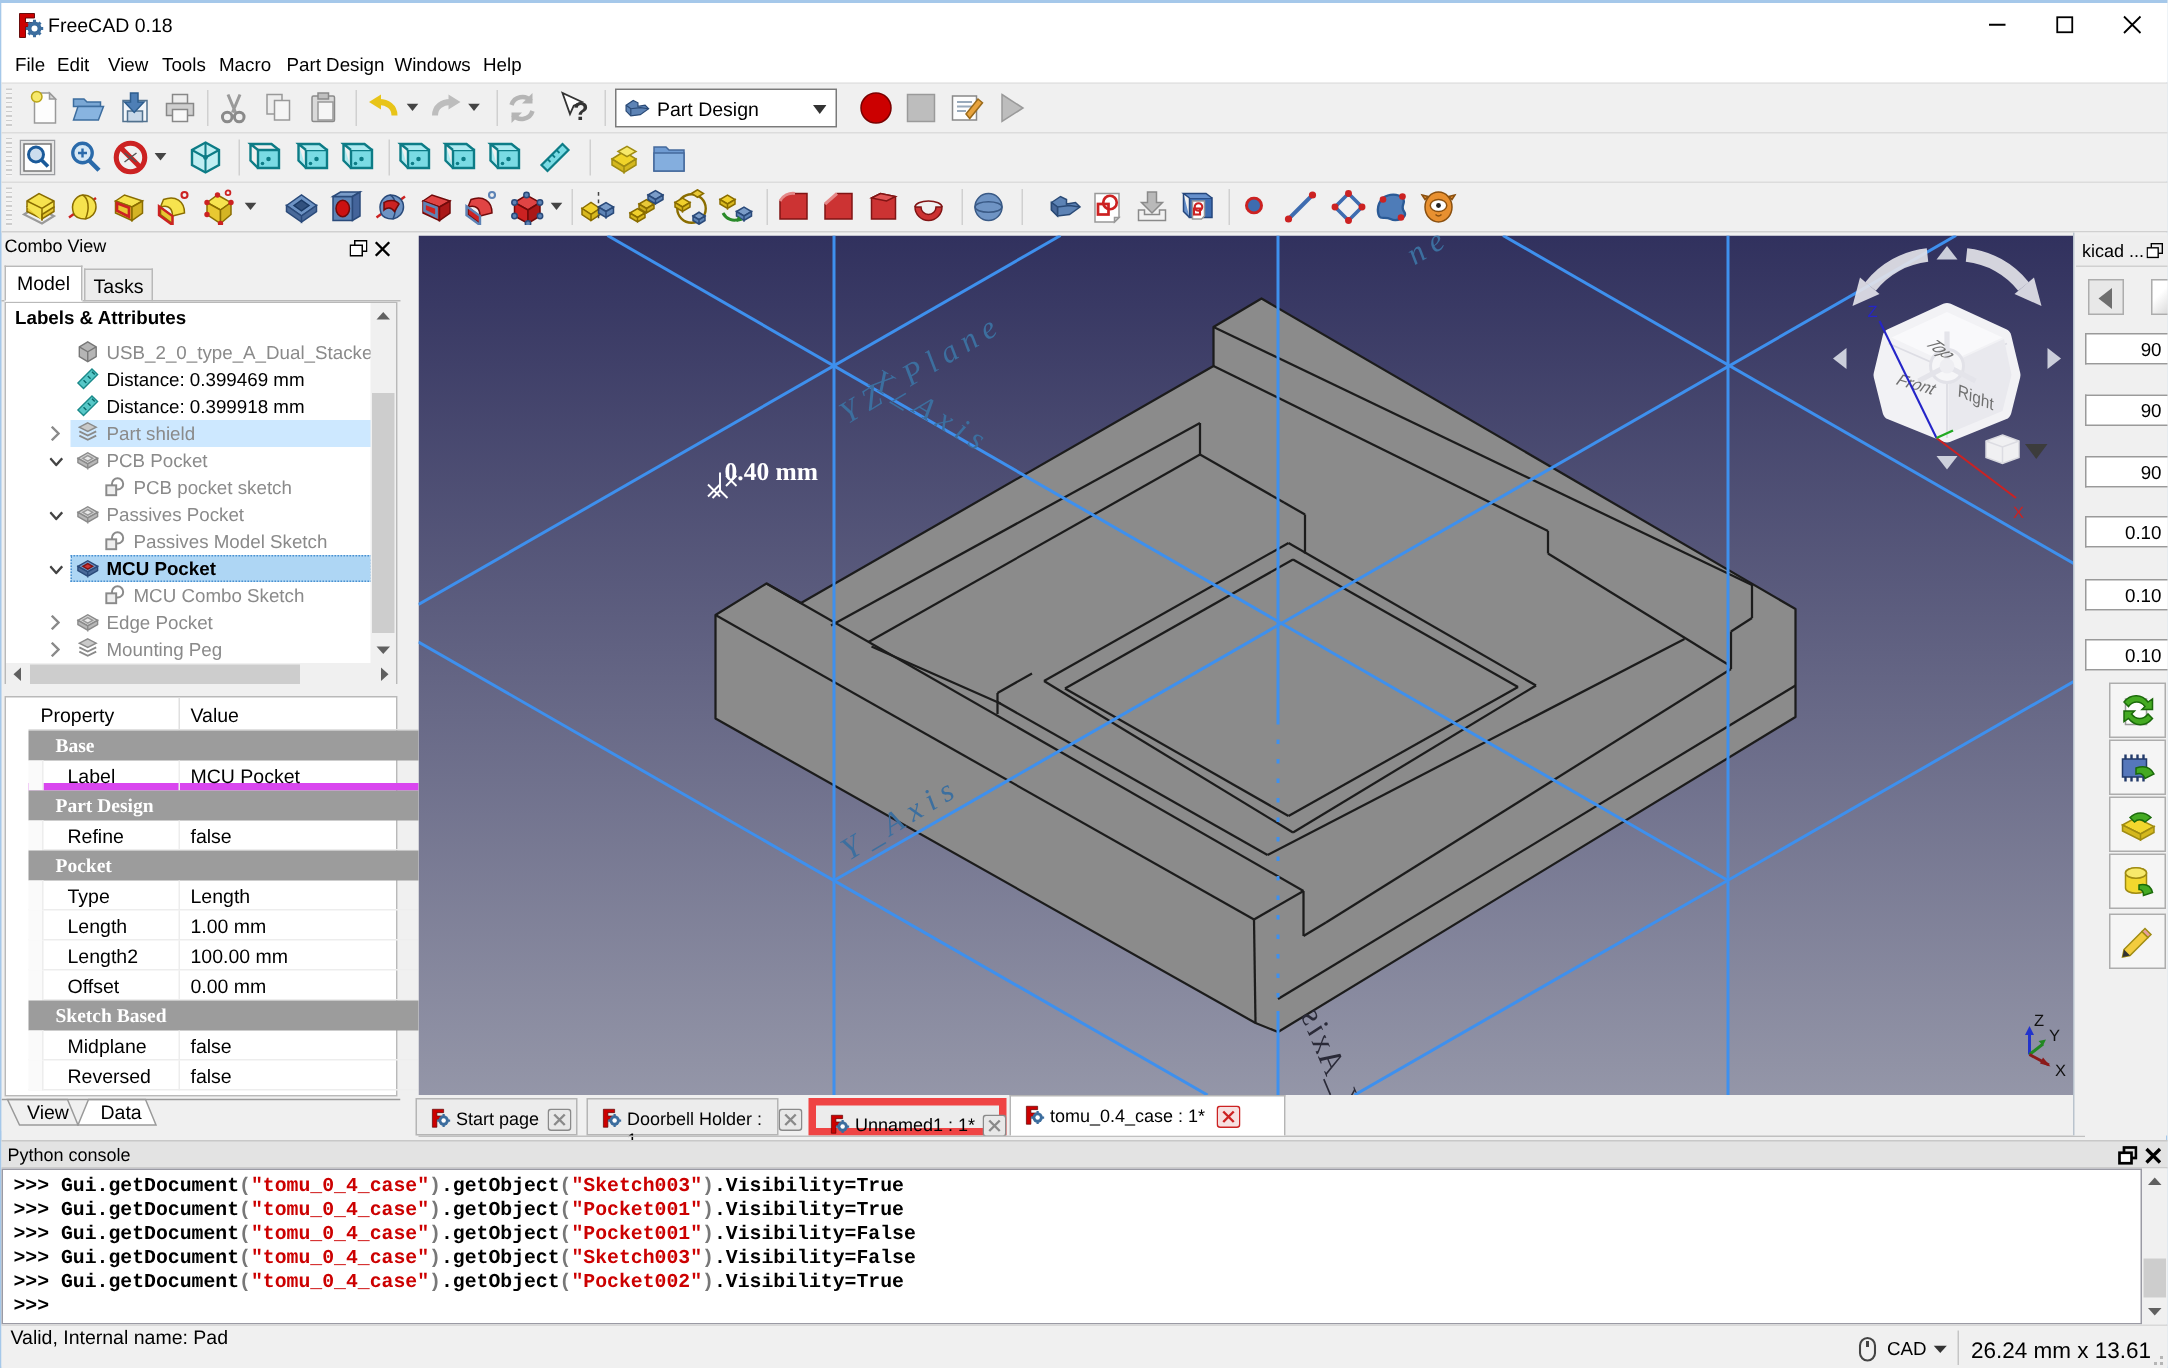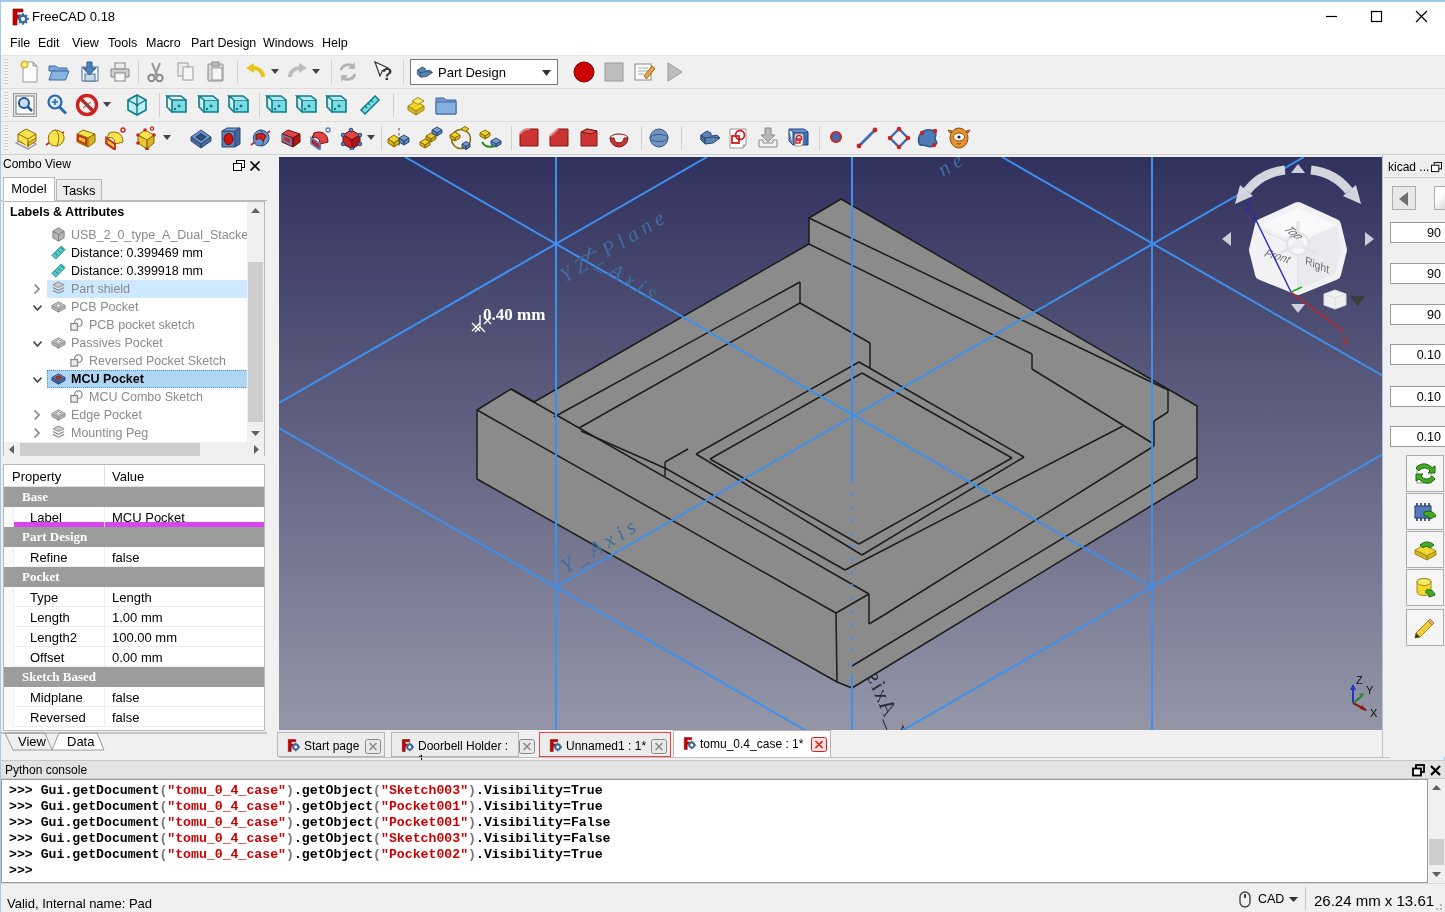--- a/index.html
+++ b/index.html
@@ -30,21 +30,21 @@
 .cvtab { position:absolute; top:2px; height:22px; font-size:13px; text-align:center;
   border:1px solid #b9b9b9; border-bottom:none; background:#ececec; padding-top:3px;}
 #tree { position:absolute; left:2px; top:44px; width:262px; height:255px; background:#ffffff;
   border:1px solid #b9b9b9; font-size:12.5px; }
 .trow { position:absolute; left:1px; height:18px; width:244px; white-space:nowrap; overflow:hidden; }
 .trow .lbl { position:absolute; top:2px; }
 .gray { color:#8a8a8a; }
 
 #ptable { position:absolute; left:2px; top:307px; width:262px; height:267px; background:#fff;
   border:1px solid #b9b9b9; font-size:13px; }
-.prow { position:absolute; left:0; width:260px; height:20px; }
+.prow { position:absolute; left:15px; width:260px; height:20px; }
 .pgroup { background:#9c9c9c; color:#fff; font-weight:bold; padding:2px 0 0 18px;font-family:Liberation Serif, serif; }
 .pname { position:absolute; left:26px; top:3px; color:#000; }
 .pval { position:absolute; left:108px; top:3px; color:#000; }
 
 #vdtabs { position:absolute; left:0px; top:575px; width:266px; height:22px; font-size:13px; }
 
 #viewport { position:absolute; left:278px; top:155px; width:1111px; height:573px; }
 
 #mditabs { position:absolute; left:278px; top:728px; width:1111px; height:30px; background:#f0f0f0; }
 .mtab { position:absolute; top:0px; height:26px; background:#ececec; border:1px solid #b5b5b5;
@@ -548,21 +548,21 @@
             <path d="M1 7v3l7 4v-3zM15 7v3l-7 4v-3z" fill="#b8b8b8" stroke="#8a8a8a"></path>
             <path d="M4.5 7L8 5l3.5 2L8 9z" fill="#e8e8e8" stroke="#999"></path>
           </svg>
           <span class="lbl gray" style="left:66px;">Passives Pocket</span>
         </div>
 <div class="trow" style="top:150px">
           <svg style="position:absolute;left:64px;top:1px" width="15" height="15" viewBox="0 0 16 16">
             <circle cx="10" cy="6" r="4" fill="none" stroke="#8a8a8a" stroke-width="1.4"></circle>
             <rect x="2" y="7" width="7" height="7" fill="#eee" stroke="#8a8a8a" stroke-width="1.4"></rect>
           </svg>
-          <span class="lbl gray" style="left:84px;">Reversed Pocket Sketch</span>
+          <span class="lbl gray" style="left:84px;">Passives Model Sketch</span>
         </div>
 <div class="trow" style="top:168px">
           <div style="position:absolute;left:42px;top:0;width:201px;height:18px;background:#aed6f4;border:1px dotted #4a90d0"></div>
           <svg style="position:absolute;left:28px;top:6px" width="9" height="7" viewBox="0 0 9 7">
             <path d="M0.5 1.5L4.5 6L8.5 1.5" fill="none" stroke="#444" stroke-width="1.6"></path>
           </svg>
           <svg style="position:absolute;left:46px;top:1px" width="15" height="15" viewBox="0 0 16 16">
             <path d="M1 7l7-4 7 4-7 4z" fill="#6f94c4" stroke="#2a4a7a"></path>
             <path d="M1 7v3l7 4v-3zM15 7v3l-7 4v-3z" fill="#4a6a9a" stroke="#2a4a7a"></path>
             <path d="M4.5 7L8 5l3.5 2L8 9z" fill="#cc3333" stroke="#801414"></path>
@@ -813,36 +813,36 @@
           <g stroke="#3c6d9e" stroke-width="2">
             <path d="M13 6.2v2M13 15.8v2M7.2 12h2M16.8 12h2"></path>
           </g>
         </svg>
         <span style="position:absolute;left:26px;top:6px;font-size:12px">Doorbell Holder : 1</span>
         <svg style="position:absolute;left:127px;top:6px" width="16" height="15" viewBox="0 0 16 15">
           <rect x="0.5" y="0.5" width="15" height="14" rx="2" fill="#e8e8e8" stroke="#8a8a8a"></rect>
           <path d="M4.5 4l7 7M11.5 4l-7 7" stroke="#8a8a8a" stroke-width="1.6"></path>
         </svg>
       </div>
-<div class="mtab" style="left:260px;top:2px;width:132px;height:25px;background:#ececec;border:1px solid #ef4444;">
+<div class="mtab" style="left:260px;top:2px;width:132px;height:25px;background:#ececec;border:5px solid #ef4444;">
         <svg style="position:absolute;left:8px;top:5px" width="15" height="15" viewBox="0 0 20 20">
           <path d="M3 2h10v3h-6v3h5v3h-5v7h-4z" fill="#cc0000" stroke="#5a0000" stroke-width="0.6"></path>
           <circle cx="13" cy="12" r="4.6" fill="#3c6d9e"></circle>
           <circle cx="13" cy="12" r="2" fill="#fff"></circle>
           <g stroke="#3c6d9e" stroke-width="2">
             <path d="M13 6.2v2M13 15.8v2M7.2 12h2M16.8 12h2"></path>
           </g>
         </svg>
         <span style="position:absolute;left:26px;top:6px;font-size:12px">Unnamed1 : 1*</span>
         <svg style="position:absolute;left:111px;top:6px" width="16" height="15" viewBox="0 0 16 15">
           <rect x="0.5" y="0.5" width="15" height="14" rx="2" fill="#e8e8e8" stroke="#8a8a8a"></rect>
           <path d="M4.5 4l7 7M11.5 4l-7 7" stroke="#8a8a8a" stroke-width="1.6"></path>
         </svg>
       </div>
-<div class="mtab" style="left:394px;top:0px;width:158px;height:27px;background:#ffffff;border:1px solid #b5b5b5;border-bottom:none;z-index:3">
+<div class="mtab" style="left:394px;top:0px;width:184px;height:27px;background:#ffffff;border:1px solid #b5b5b5;border-bottom:none;z-index:3">
         <svg style="position:absolute;left:8px;top:5px" width="15" height="15" viewBox="0 0 20 20">
           <path d="M3 2h10v3h-6v3h5v3h-5v7h-4z" fill="#cc0000" stroke="#5a0000" stroke-width="0.6"></path>
           <circle cx="13" cy="12" r="4.6" fill="#3c6d9e"></circle>
           <circle cx="13" cy="12" r="2" fill="#fff"></circle>
           <g stroke="#3c6d9e" stroke-width="2">
             <path d="M13 6.2v2M13 15.8v2M7.2 12h2M16.8 12h2"></path>
           </g>
         </svg>
         <span style="position:absolute;left:26px;top:6px;font-size:12px">tomu_0.4_case : 1*</span>
         <svg style="position:absolute;left:137px;top:6px" width="16" height="15" viewBox="0 0 16 15">
@@ -944,21 +944,21 @@
   <svg width="17" height="104" viewBox="0 0 17 104">
     <rect x="0" y="0" width="17" height="104" fill="#f0f0f0"></rect>
     <path d="M4 11l4.5-5L13 11z" fill="#606060"></path>
     <path d="M4 93l4.5 5L13 93z" fill="#606060"></path>
     <rect x="1" y="60" width="15" height="26" fill="#cdcdcd"></rect>
   </svg>
 </div>
 
 <div style="position:absolute;left:0;top:909px;width:1445px;height:3px;background:#a5c8ea"></div>
 <div id="statusbar">
-  <span style="position:absolute;left:6px;top:12px">Valid, Internal name: Pad</span>
+  <span style="position:absolute;left:6px;top:0">Valid, Internal name: Pad</span>
   <svg style="position:absolute;left:1238px;top:7px" width="12" height="17" viewBox="0 0 12 17">
         <rect x="1" y="1" width="10" height="15" rx="5" fill="none" stroke="#444" stroke-width="1.4"></rect>
         <rect x="5" y="3" width="2" height="4" fill="#444"></rect>
       </svg>
   <span style="position:absolute;left:1257px;top:8px;font-size:12.5px">CAD</span>
   <svg style="position:absolute;left:1288px;top:13px" width="10" height="8" viewBox="0 0 10 8">
         <path d="M0 0h9L4.5 5z" fill="#333"></path>
       </svg>
   <div style="position:absolute;left:1304px;top:3px;width:1px;height:23px;background:#c5c5c5"></div>
   <span style="position:absolute;left:1313px;top:8px;font-size:15px">26.24 mm x 13.61 mm</span>

